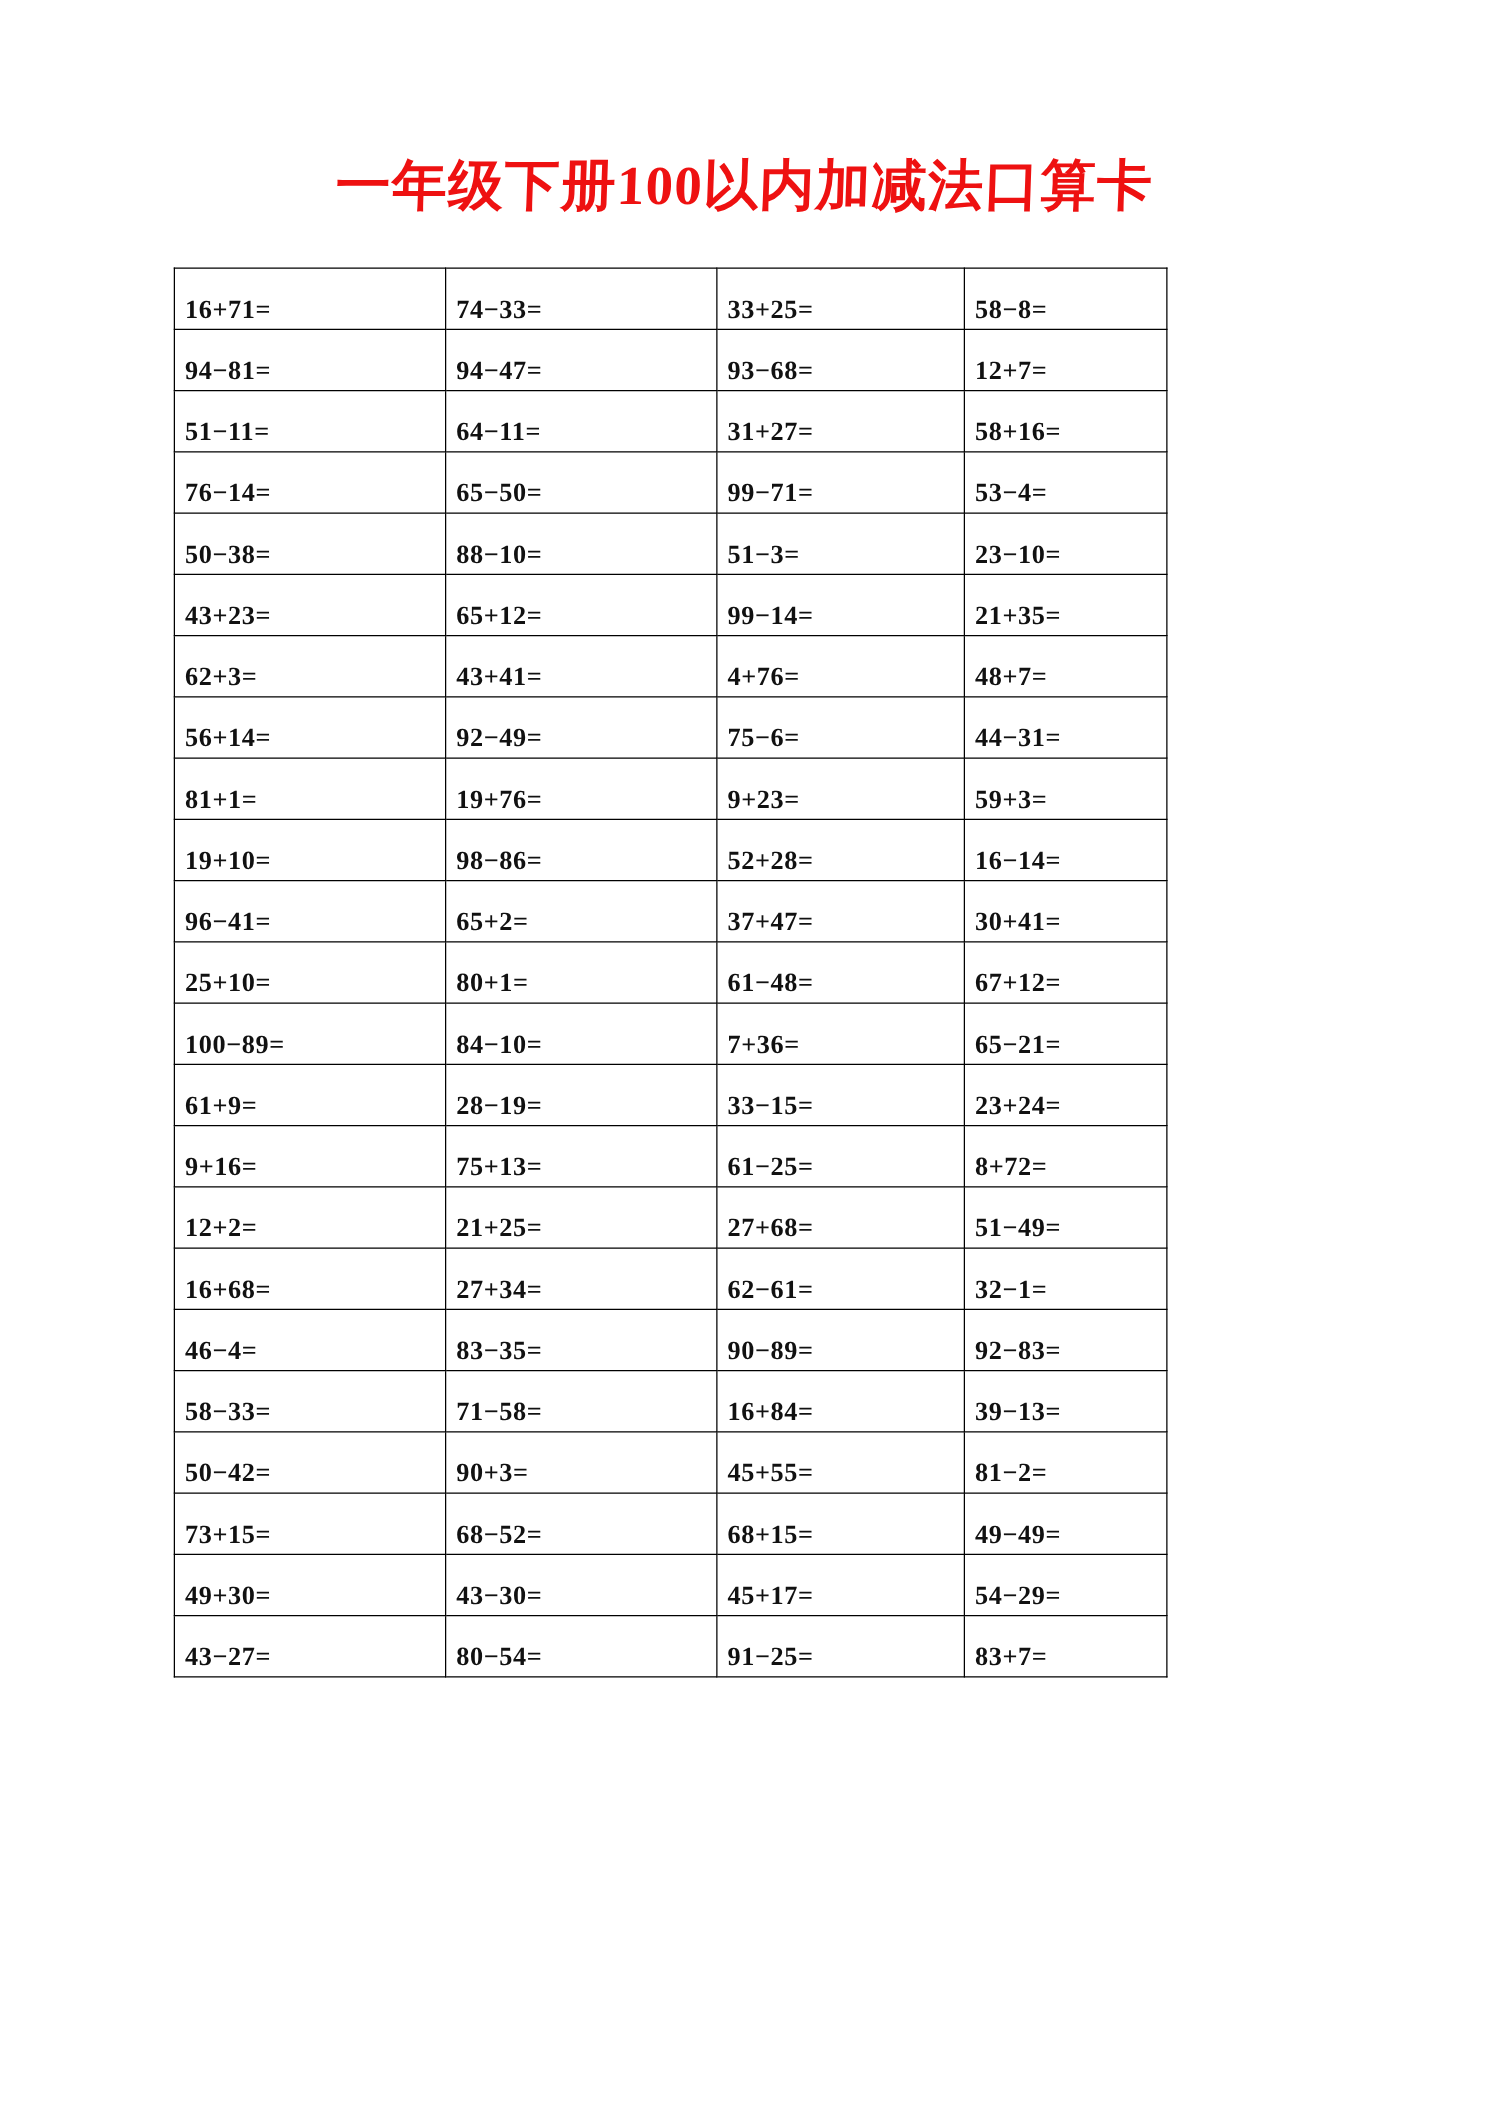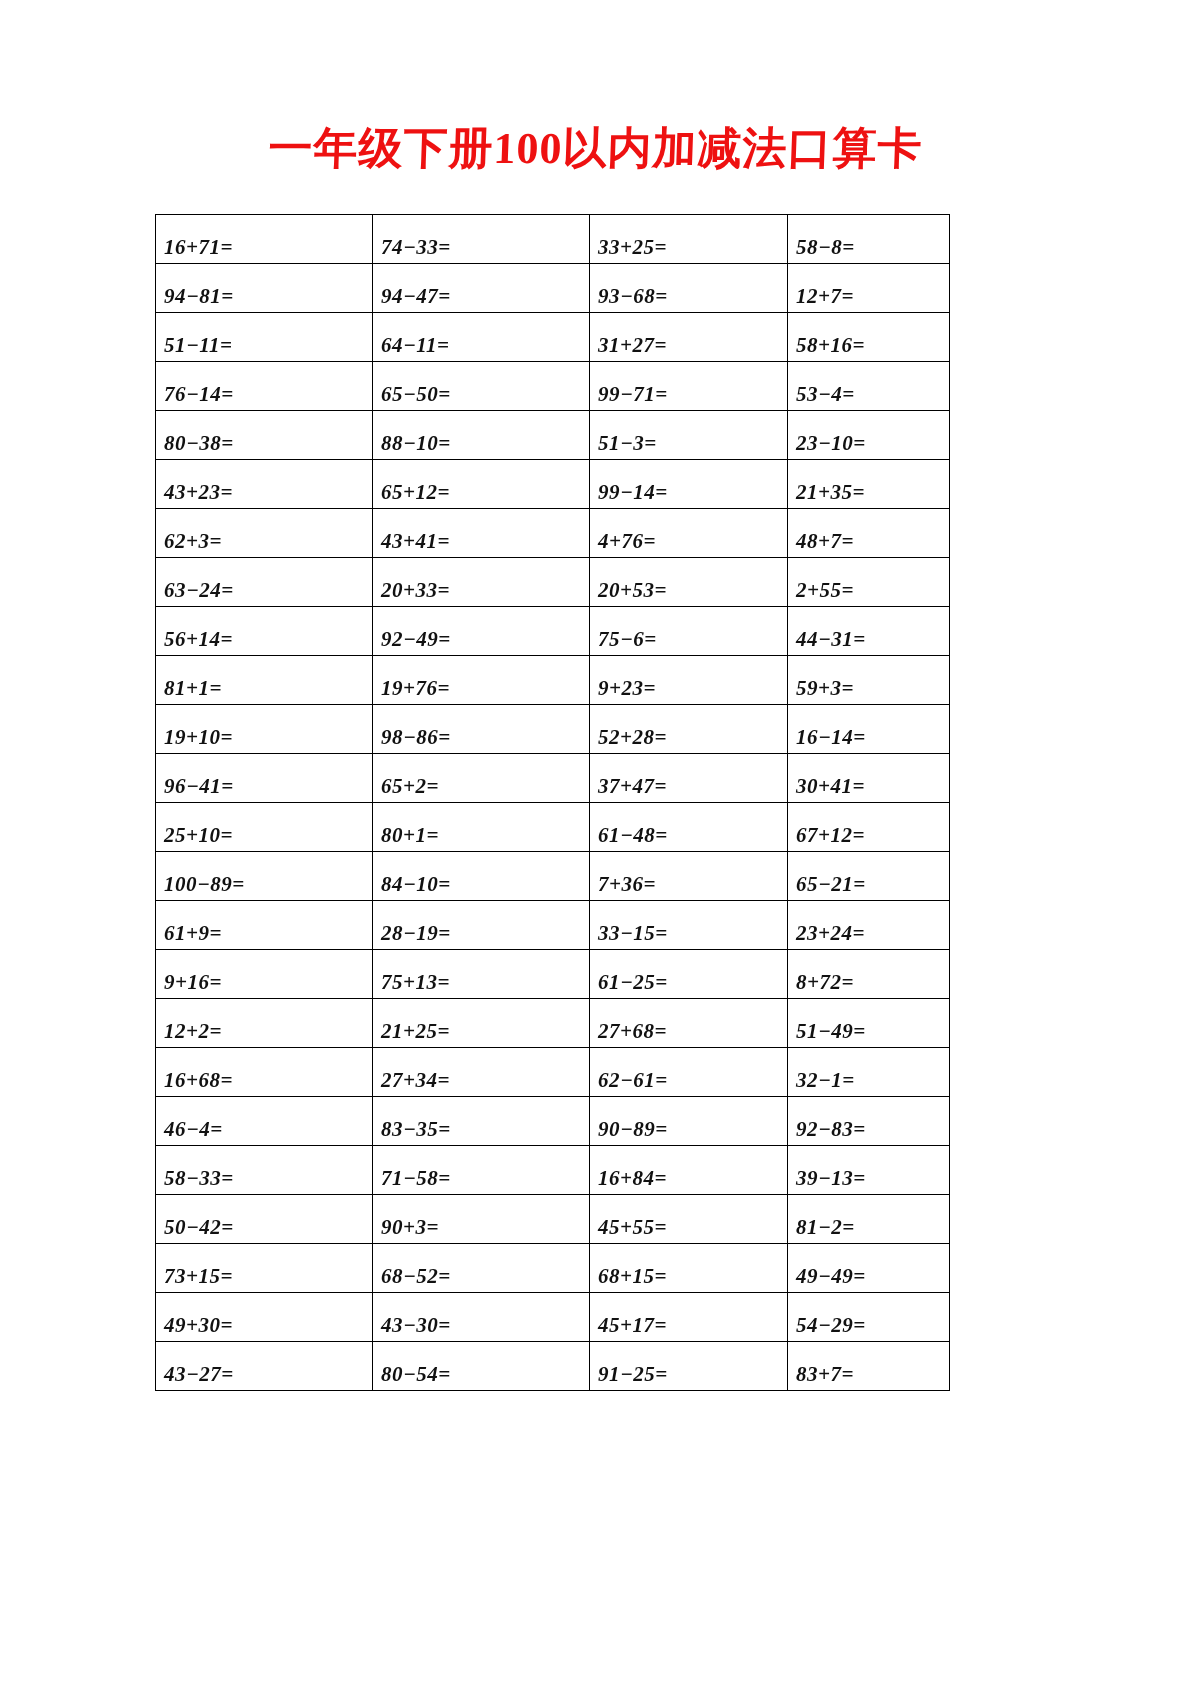--- a/index.html
+++ b/index.html
@@ -35,26 +35,25 @@
     font-size: 44px;
     font-weight: bold;
     letter-spacing: 1px;
     line-height: 58px;
     white-space: nowrap;
     transform: skewX(-2deg);
   }
 
   .problems-table {
     position: absolute;
-    left: 155px;
+    left: 139px;
     top: 214px;
     width: 794px;
     border-collapse: collapse;
     table-layout: fixed;
-    font-style: italic;
   }
 
   .problems-table td {
     border: 1px solid #000000;
     height: 45px;
     padding: 0 0 3px 8px;
     vertical-align: bottom;
     font-family: "Liberation Serif", serif;
     font-size: 21px;
     font-weight: bold;
@@ -101,44 +100,38 @@
           <td>31+27=</td>
           <td>58+16=</td>
         </tr>
         <tr>
           <td>76−14=</td>
           <td>65−50=</td>
           <td>99−71=</td>
           <td>53−4=</td>
         </tr>
         <tr>
-          <td>80−38=</td>
+          <td>50−38=</td>
           <td>88−10=</td>
           <td>51−3=</td>
           <td>23−10=</td>
         </tr>
         <tr>
           <td>43+23=</td>
           <td>65+12=</td>
           <td>99−14=</td>
           <td>21+35=</td>
         </tr>
         <tr>
           <td>62+3=</td>
           <td>43+41=</td>
           <td>4+76=</td>
           <td>48+7=</td>
         </tr>
         <tr>
-          <td>63−24=</td>
-          <td>20+33=</td>
-          <td>20+53=</td>
-          <td>2+55=</td>
-        </tr>
-        <tr>
           <td>56+14=</td>
           <td>92−49=</td>
           <td>75−6=</td>
           <td>44−31=</td>
         </tr>
         <tr>
           <td>81+1=</td>
           <td>19+76=</td>
           <td>9+23=</td>
           <td>59+3=</td>

